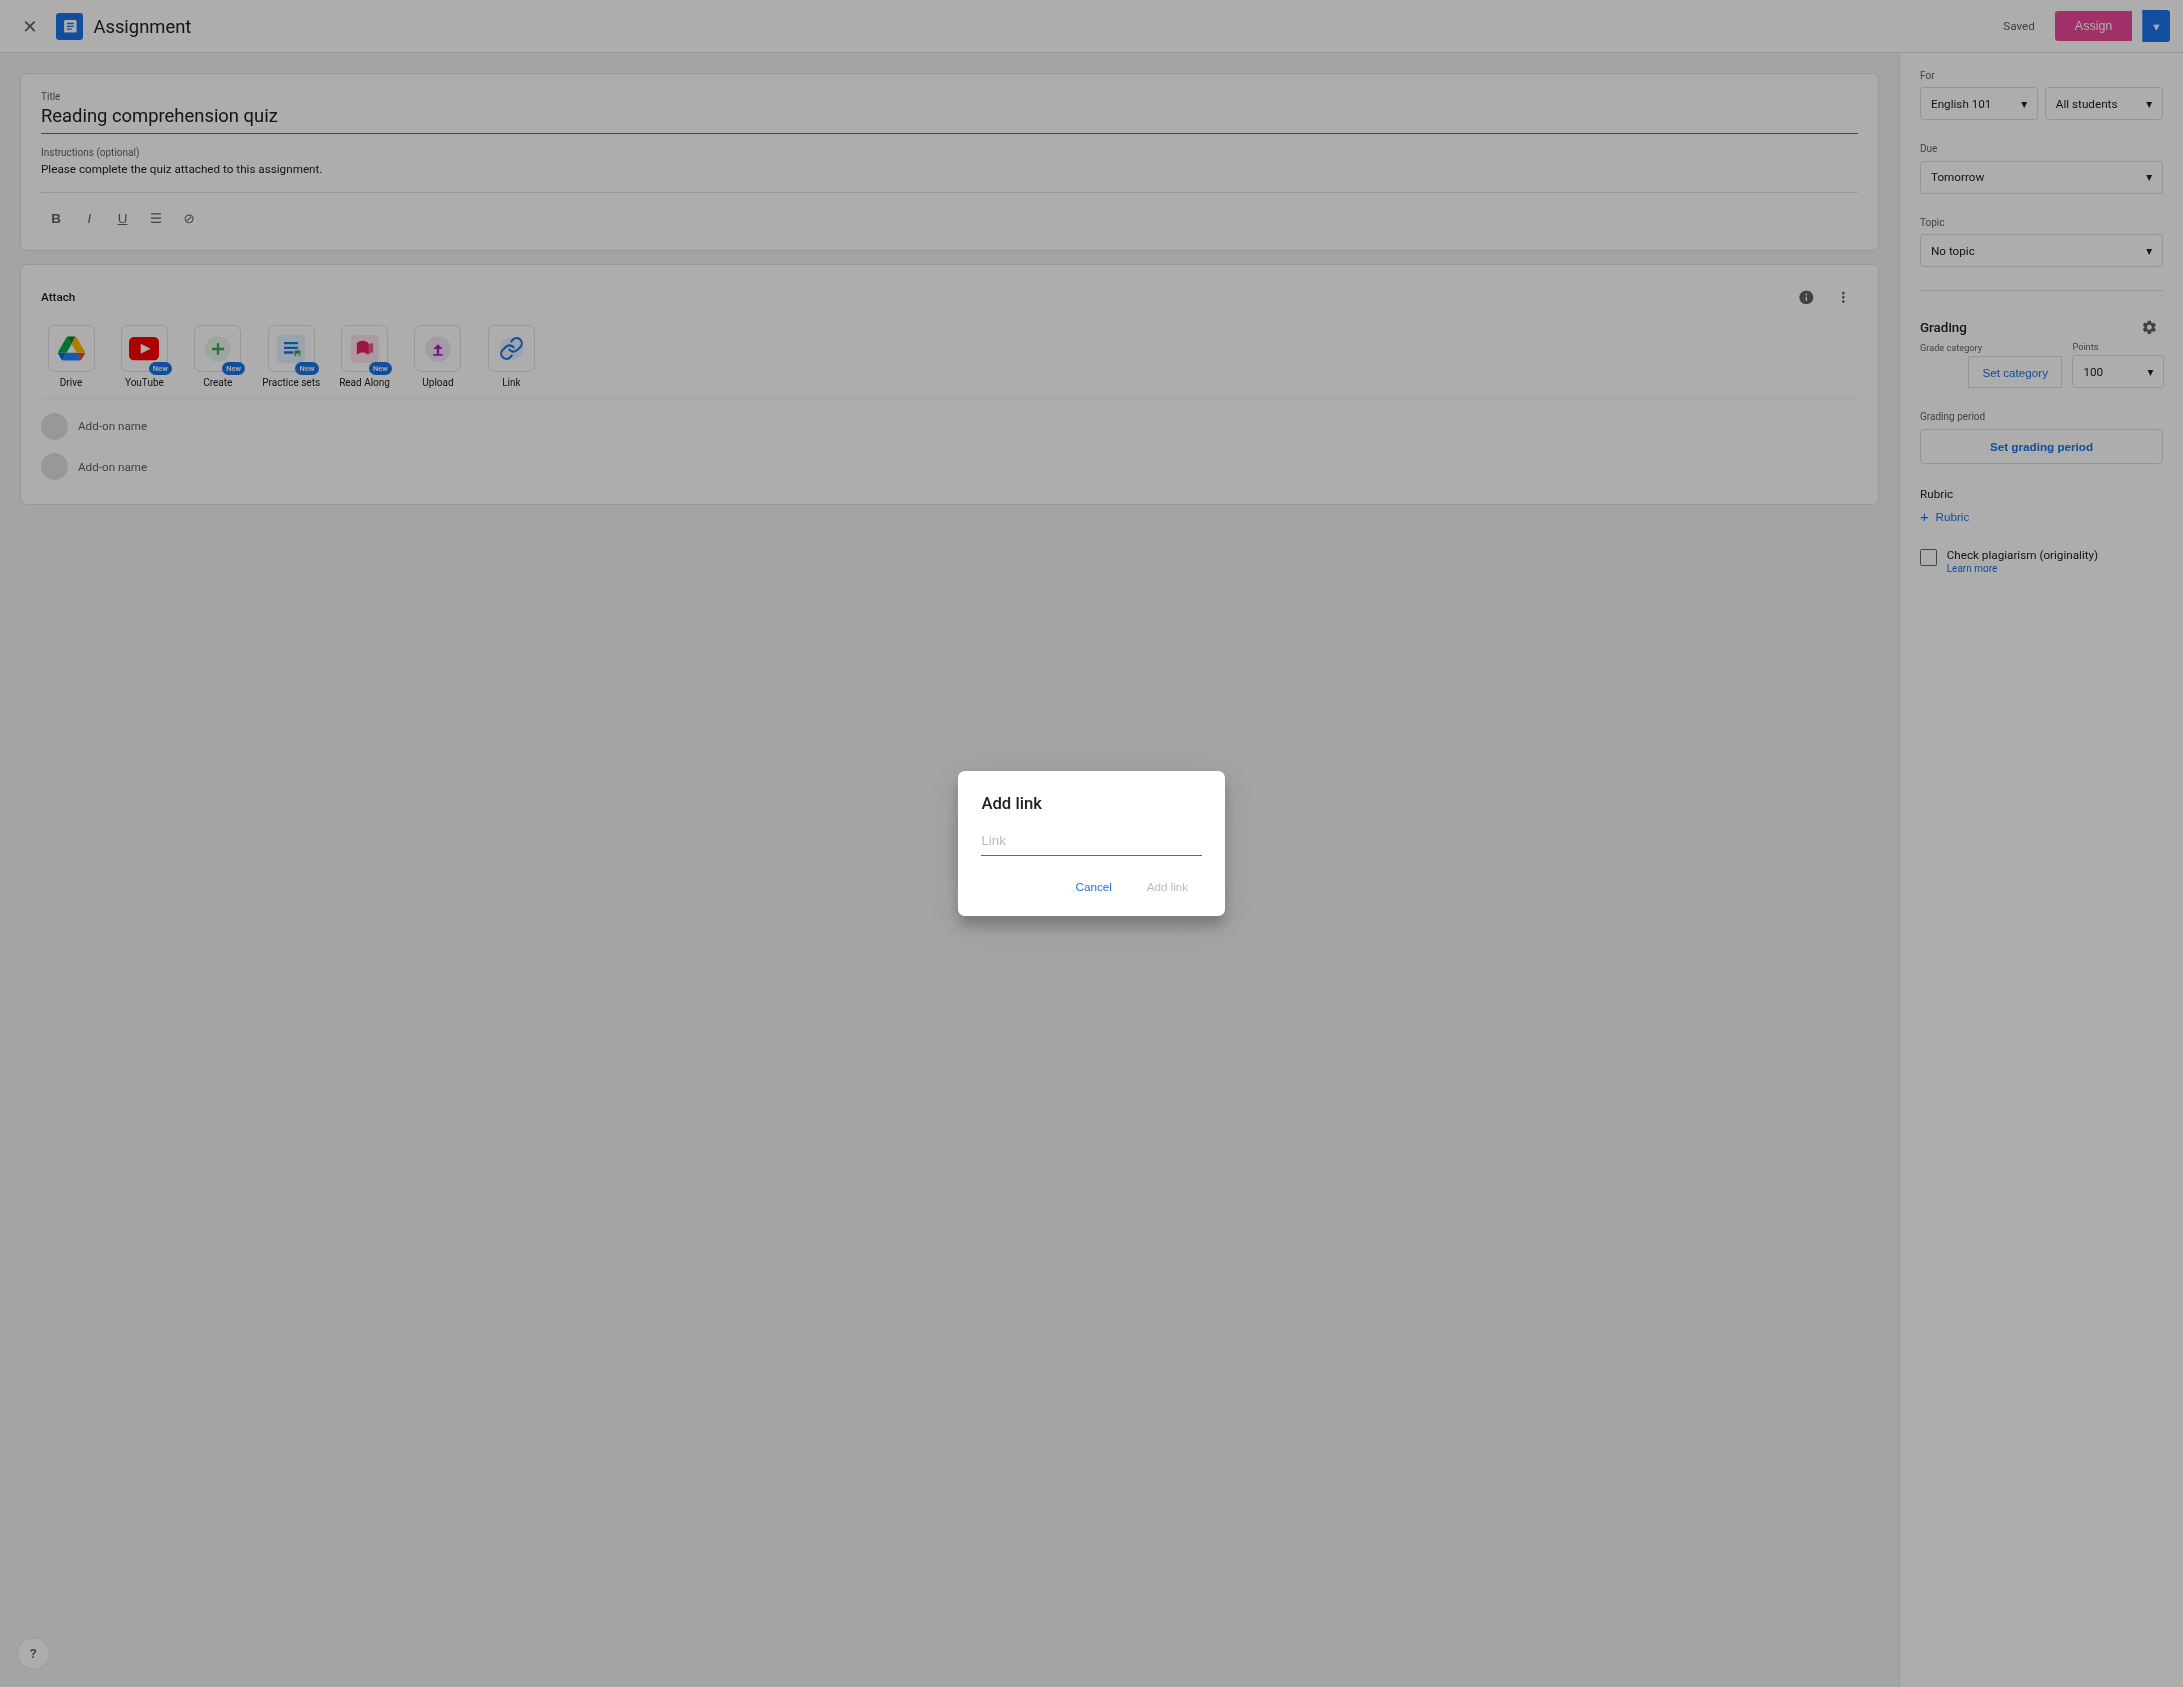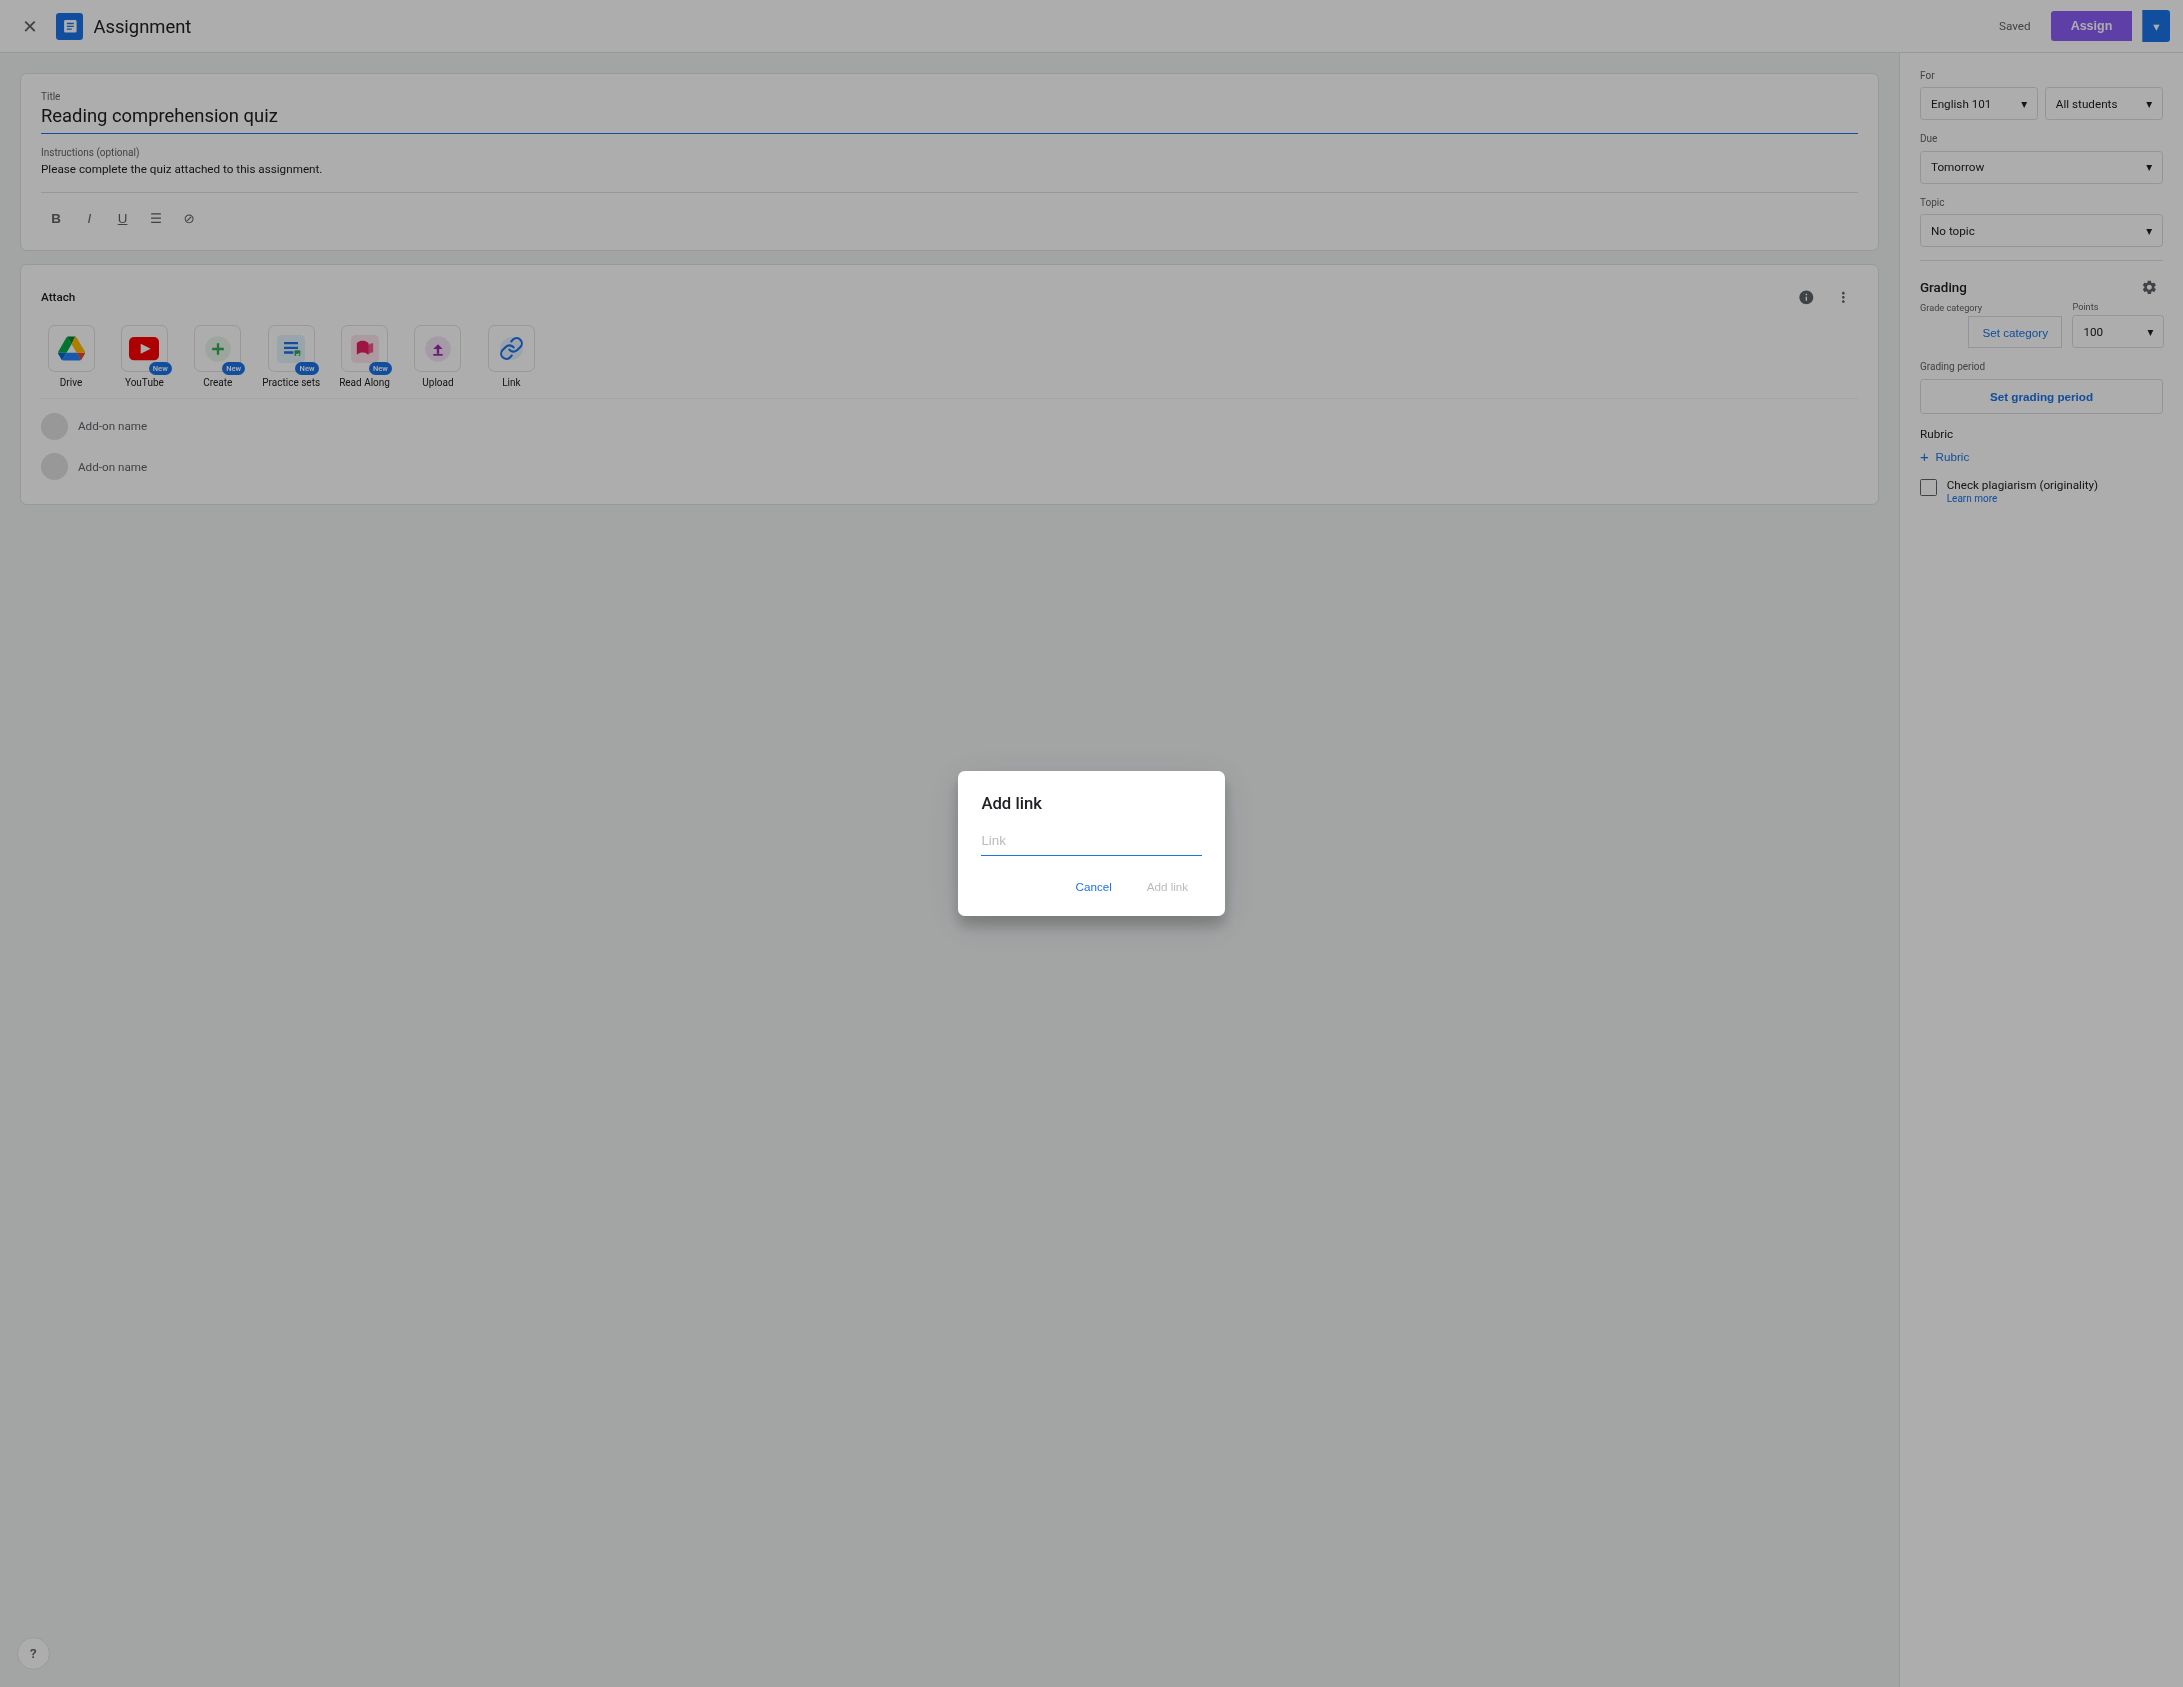--- a/index.html
+++ b/index.html
@@ -43,28 +43,28 @@
       color: #202124;
       font-weight: 400;
       flex: 1;
     }
     .topbar-saved {
       color: #5f6368;
       font-size: 11.7px;
       margin-right: 10px;
     }
     .btn-assign {
-      background: #8b5cf6;
+      background: #ec4899;
       color: #fff;
       border: none;
       padding: 8.4px 20px;
       font-size: 12.5px;
       border-radius: 3.3px 0 0 3.3px;
       cursor: pointer;
-      font-weight: 700;
+      font-weight: 400;
     }
     .btn-assign-dropdown {
       background: #1a73e8;
       color: #fff;
       border: none;
       border-left: 0.8px solid rgba(255,255,255,0.3);
       padding: 8.4px 10px;
       font-size: 12.5px;
       border-radius: 0 3.3px 3.3px 0;
       cursor: pointer;
@@ -216,21 +216,21 @@
 
     
     .right-panel {
       width: 284px;
       background: #fff;
       border-left: 0.8px solid #e0e0e0;
       padding: 16.7px 20px;
       overflow-y: auto;
       display: flex;
       flex-direction: column;
-      gap: 13px;
+      gap: 23px;
     }
     .rp-section-label {
       font-size: 10px;
       color: #5f6368;
       margin-bottom: 6.7px;
     }
     .rp-row {
       display: flex;
       gap: 6.7px;
     }

